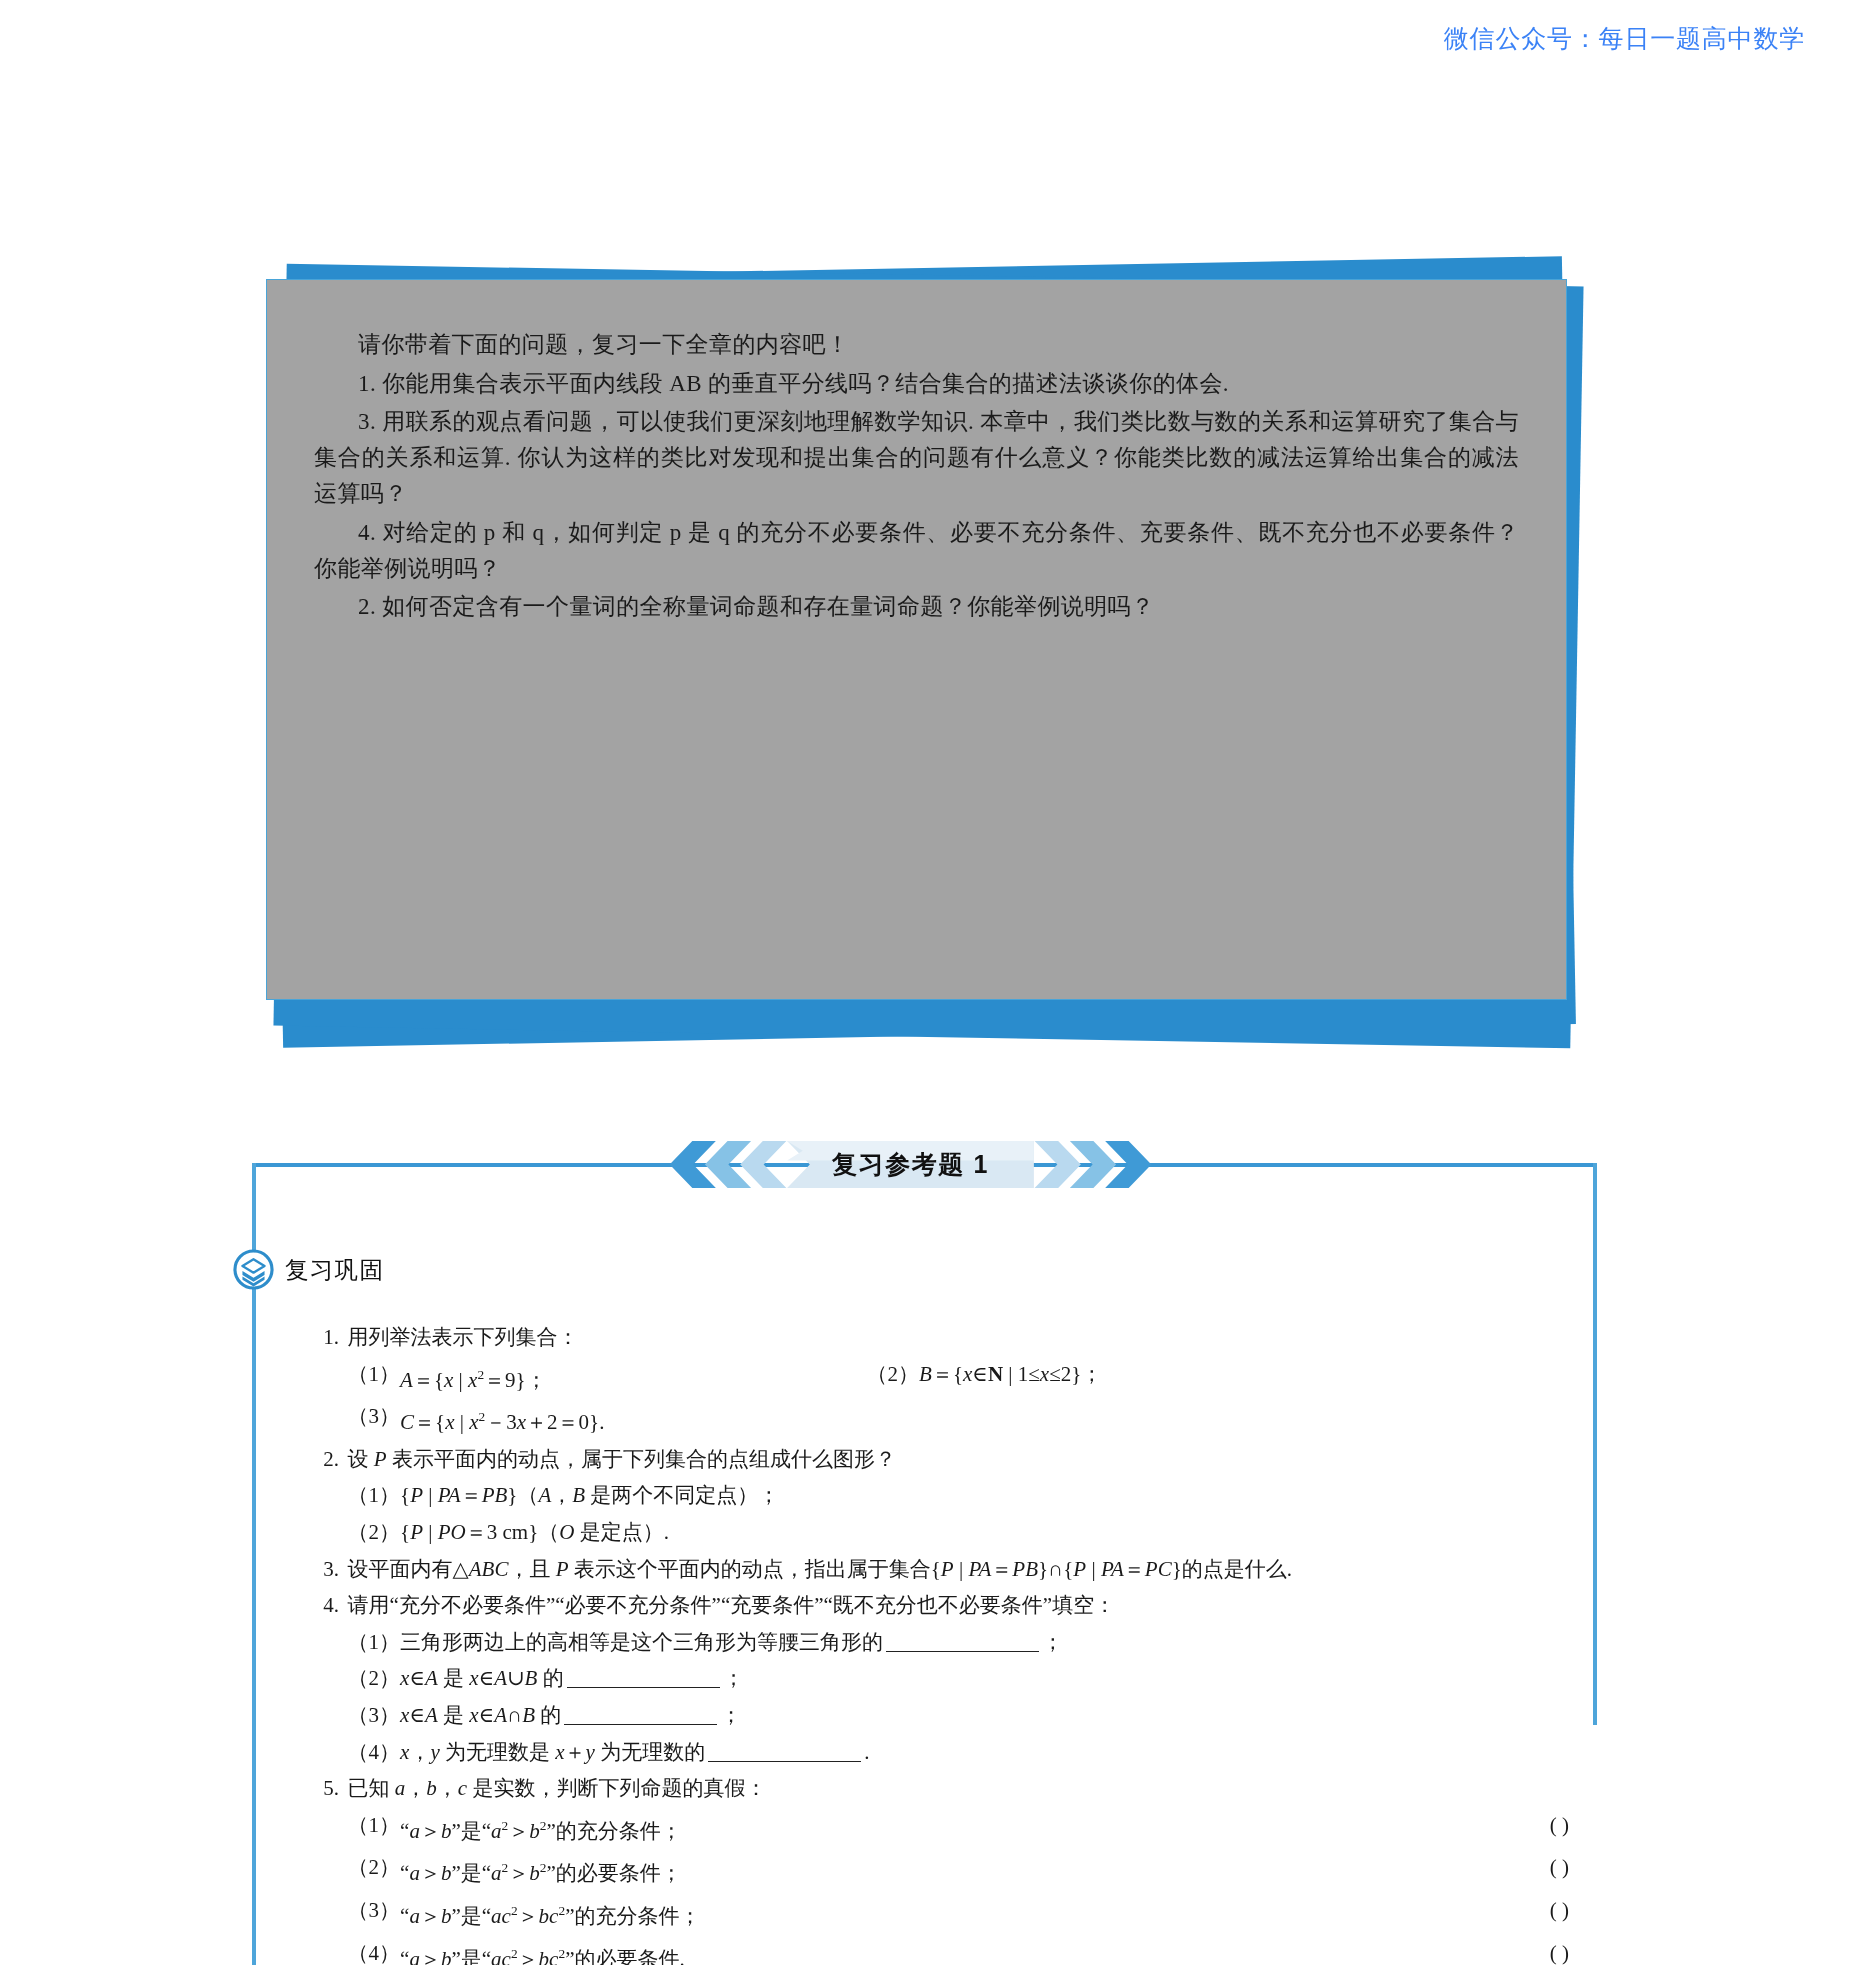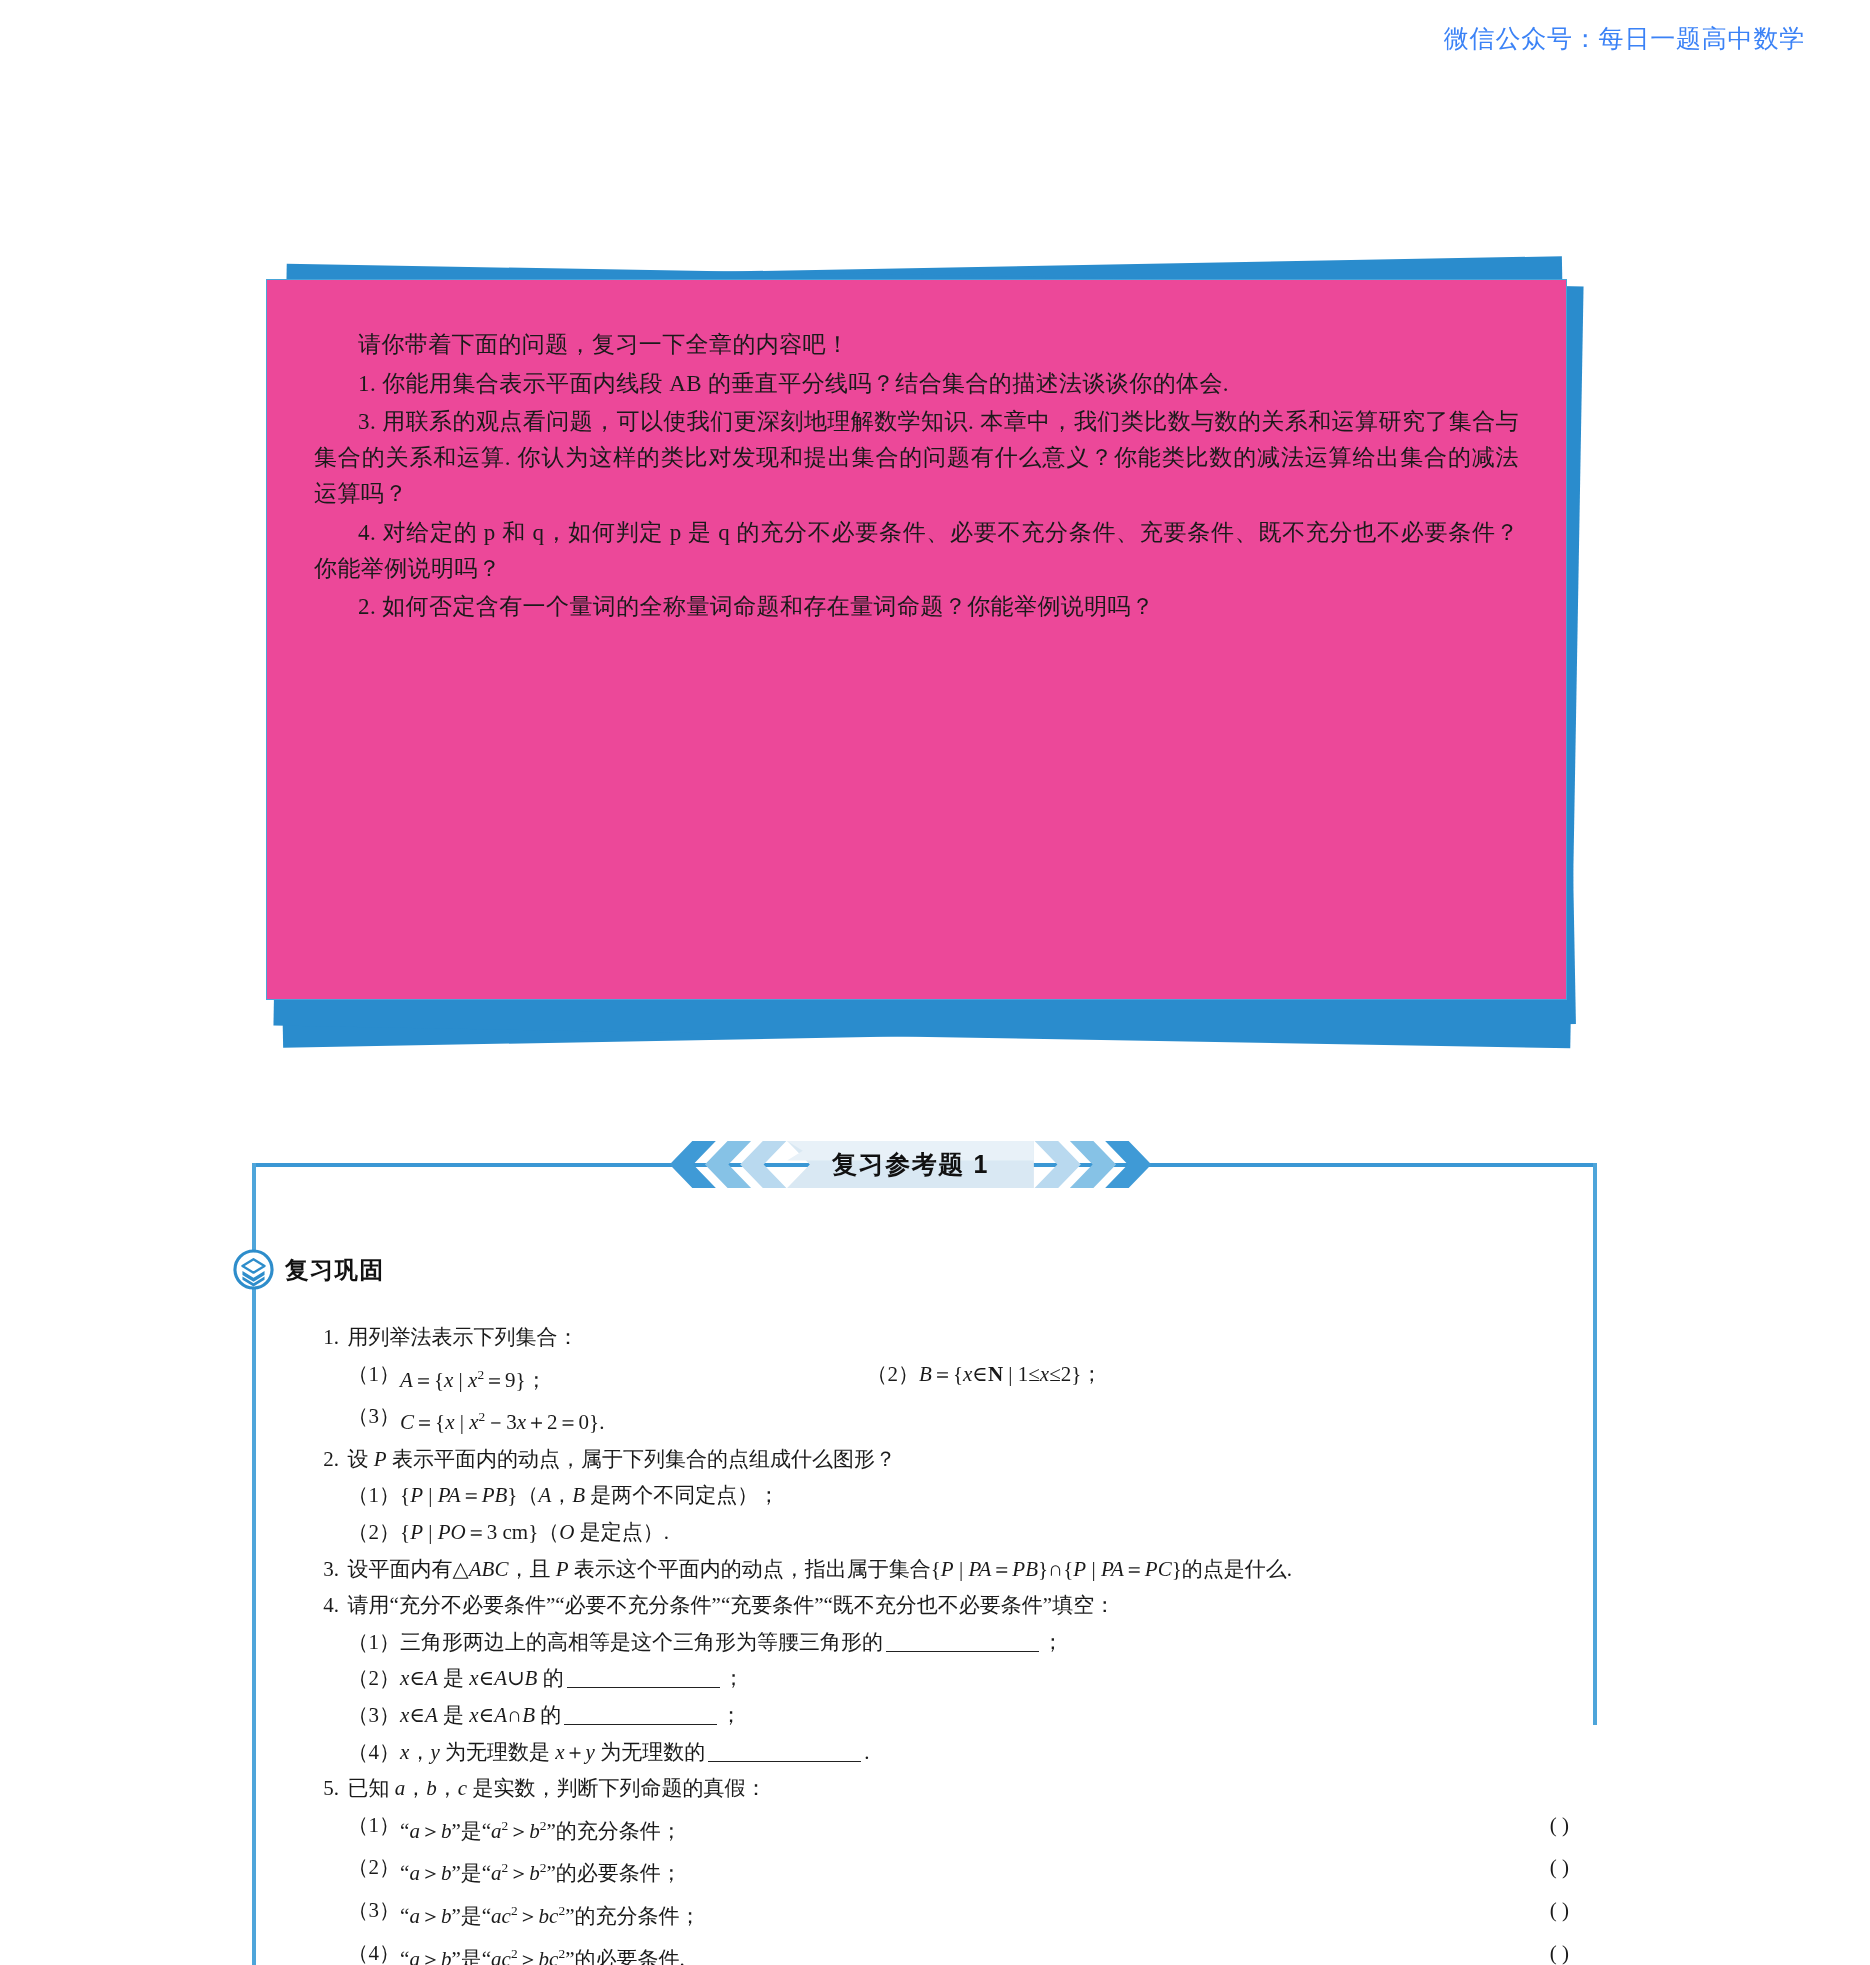--- a/index.html
+++ b/index.html
@@ -30,21 +30,21 @@
     transform-origin:50% 50%;
   }
   .card-shadow2{
     position:absolute; left:28px; top:31px; width:1297px; height:762px;
     background:#2a8ccd;
     transform:rotate(1.0deg);
     transform-origin:50% 50%;
   }
   .card{
     position:absolute; left:14px; top:35px; width:1301px; height:721px;
-    background:#ec4899; border:1.2px solid #49a4d8;
+    background:#a3a3a3; border:1.2px solid #49a4d8;
     box-sizing:border-box;
   }
   .card-inner{ padding:47px 47px 0 47px; }
 
   .q-lead{
     font-size:23px; line-height:36px; letter-spacing:0.4px;
     margin:0 0 3.1px 0; text-indent:44px;
   }
   .q-item{
     font-size:23px; line-height:36px; letter-spacing:0.4px;
@@ -74,21 +74,21 @@
     display:flex; align-items:center; justify-content:center;
     font-size:25px; font-weight:bold; letter-spacing:1.6px;
     font-family:Liberation Sans, sans-serif;
     color:#111; z-index:6;
   }
 
   
   .subhead{ position:absolute; left:-19px; top:86px; display:flex; align-items:center; }
   .subhead .ico{ width:41px; height:41px; flex:0 0 41px; }
   .subhead .txt{
-    font-size:23.6px; font-weight:bold; letter-spacing:1.2px; margin-left:11px;
+    font-size:23.6px; font-weight:normal; letter-spacing:1.2px; margin-left:11px;
     font-family:"Liberation Sans","DejaVu Sans",sans-serif; color:#111;
   }
 
   
   .ex{ position:absolute; left:51px; top:157px; width:1266px; }
   .ex-row{ display:flex; font-size:21px; line-height:35px; margin-bottom:1.6px; }
   .ex-num{ flex:0 0 36px; text-align:right; padding-right:8.6px; }
   .ex-body{ flex:1 1 auto; text-align:justify; text-justify:inter-ideograph; }
   .sub{ display:flex; font-size:21px; line-height:35px; }
   .sub-lab{ flex:0 0 46px; }

